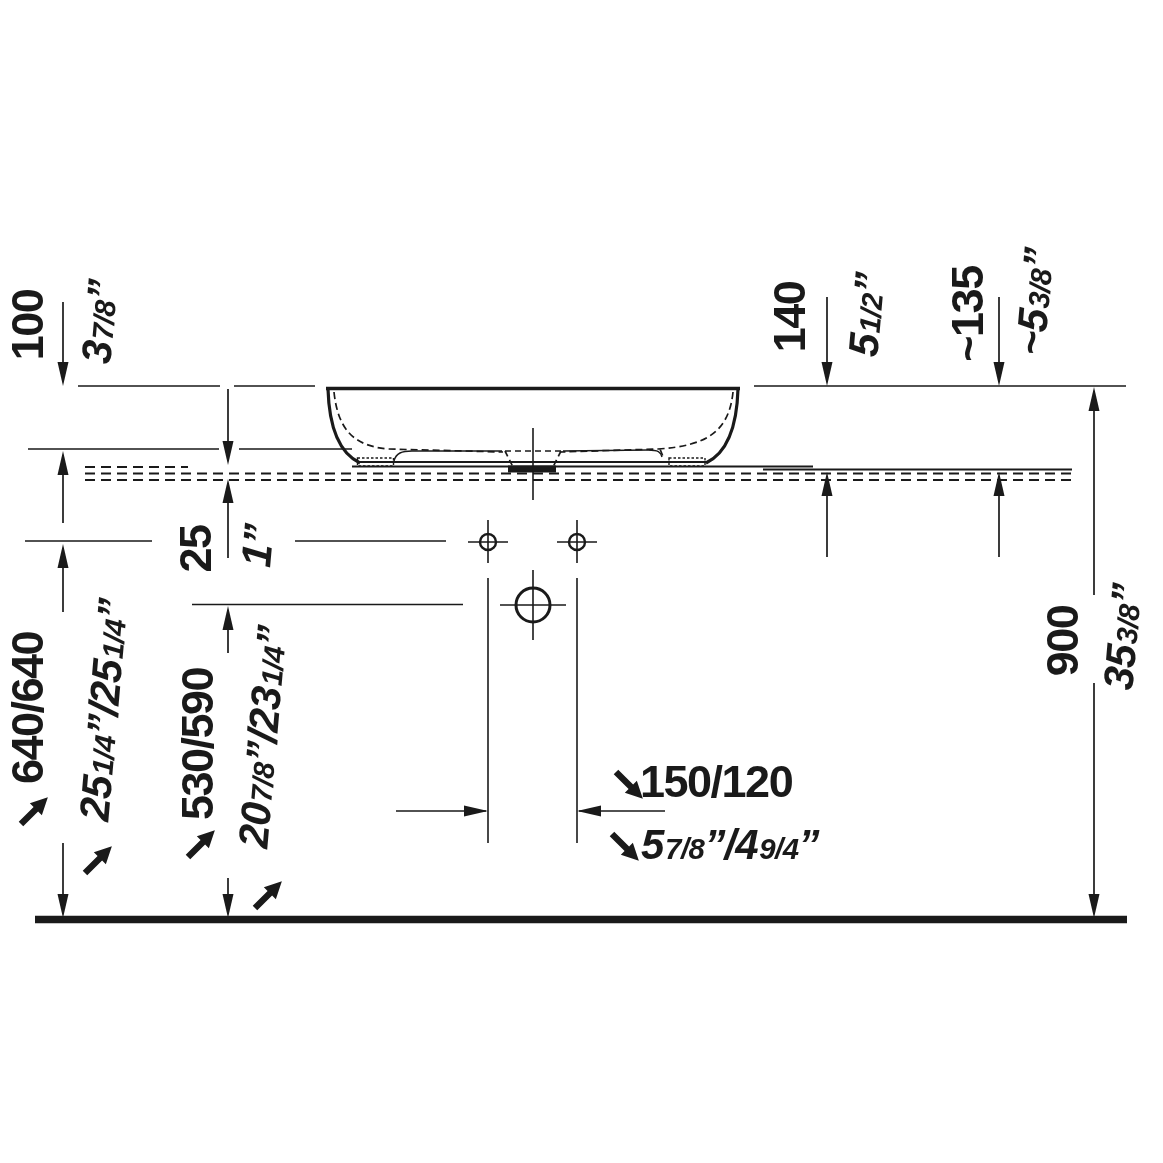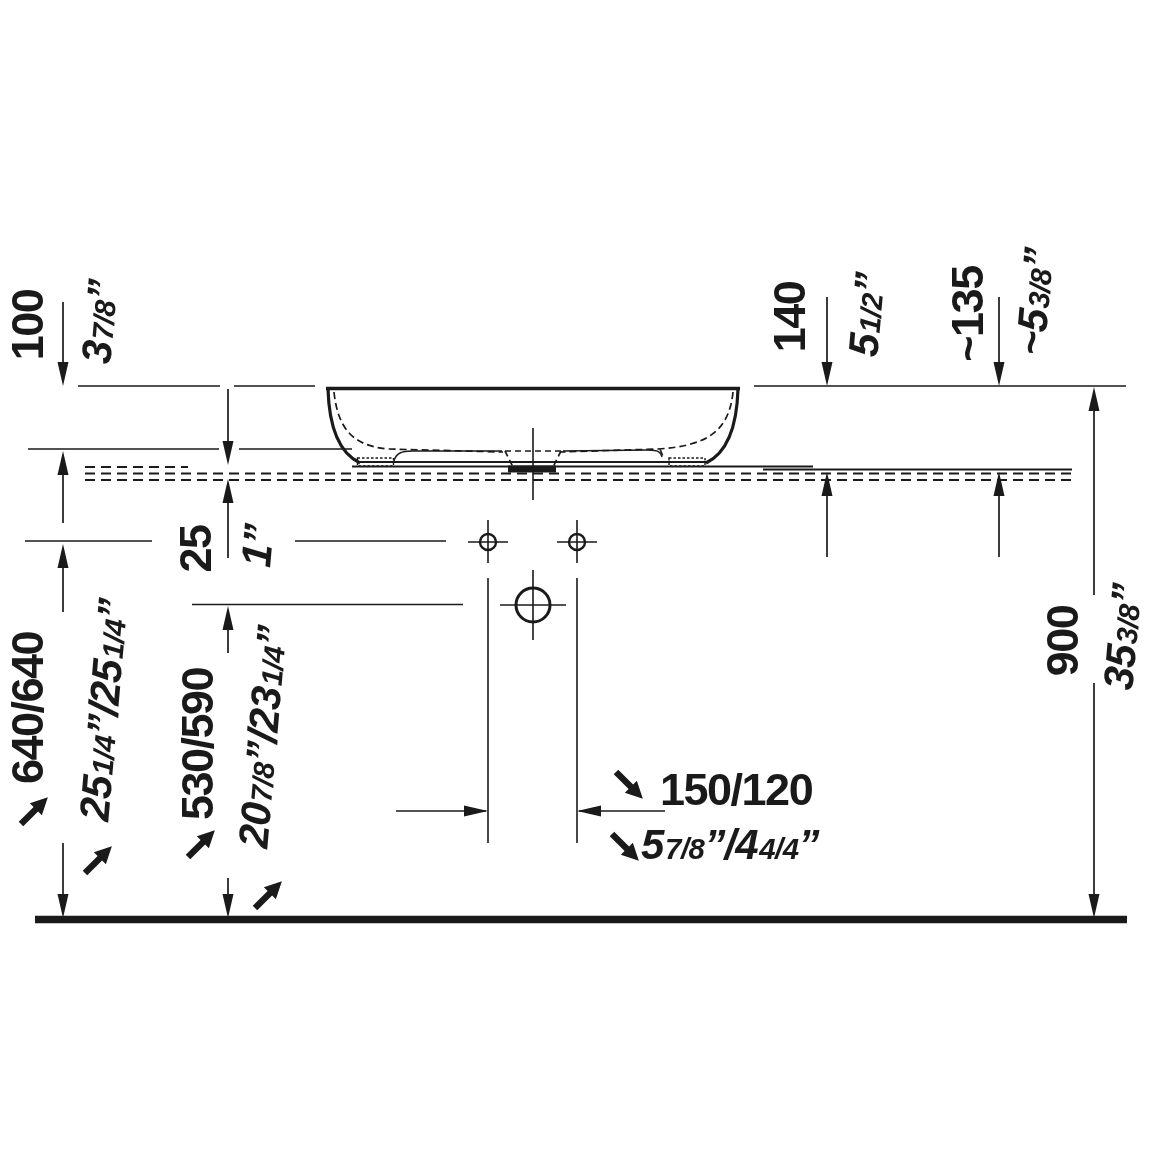--- a/index.html
+++ b/index.html
@@ -121,19 +121,19 @@
 
 <div class="lbl mm rot90" style="left:195px;top:549px;">25</div>
 <div class="lbl in rot85" style="left:258px;top:546px;"><span class="fs">1</span><span class="fs">”</span></div>
 
 <div class="lbl mm rot90" style="left:27px;top:708px;">640/640</div>
 <div class="lbl in rot85" style="left:104px;top:710px;"><span class="fs">25</span><span class="frac">1/4</span><span class="fs">”/</span><span class="fs">25</span><span class="frac">1/4</span><span class="fs">”</span></div>
 
 <div class="lbl mm rot90" style="left:197px;top:744px;">530/590</div>
 <div class="lbl in rot85" style="left:263px;top:737px;"><span class="fs">20</span><span class="frac">7/8</span><span class="fs">”/</span><span class="fs">23</span><span class="frac">1/4</span><span class="fs">”</span></div>
 
-<div class="lbl mm hleft" style="left:660px;top:781px;margin-top:8px;">150/120</div>
-<div class="lbl in hleft" style="left:641px;top:845px;"><span class="fs">5</span><span class="frac">7/8</span><span class="fs">”/</span><span class="fs">4</span><span class="frac">4/4</span><span class="fs">”</span></div>
+<div class="lbl mm hleft" style="left:640px;top:781px;">150/120</div>
+<div class="lbl in hleft" style="left:641px;top:845px;"><span class="fs">5</span><span class="frac">7/8</span><span class="fs">”/</span><span class="fs">4</span><span class="frac">9/4</span><span class="fs">”</span></div>
 
 <div class="lbl mm rot90" style="left:1062px;top:641px;">900</div>
 <div class="lbl in rot85" style="left:1123px;top:637px;"><span class="fs">35</span><span class="frac">3/8</span><span class="fs">”</span></div>
 
 </div>
 
 </body></html>

